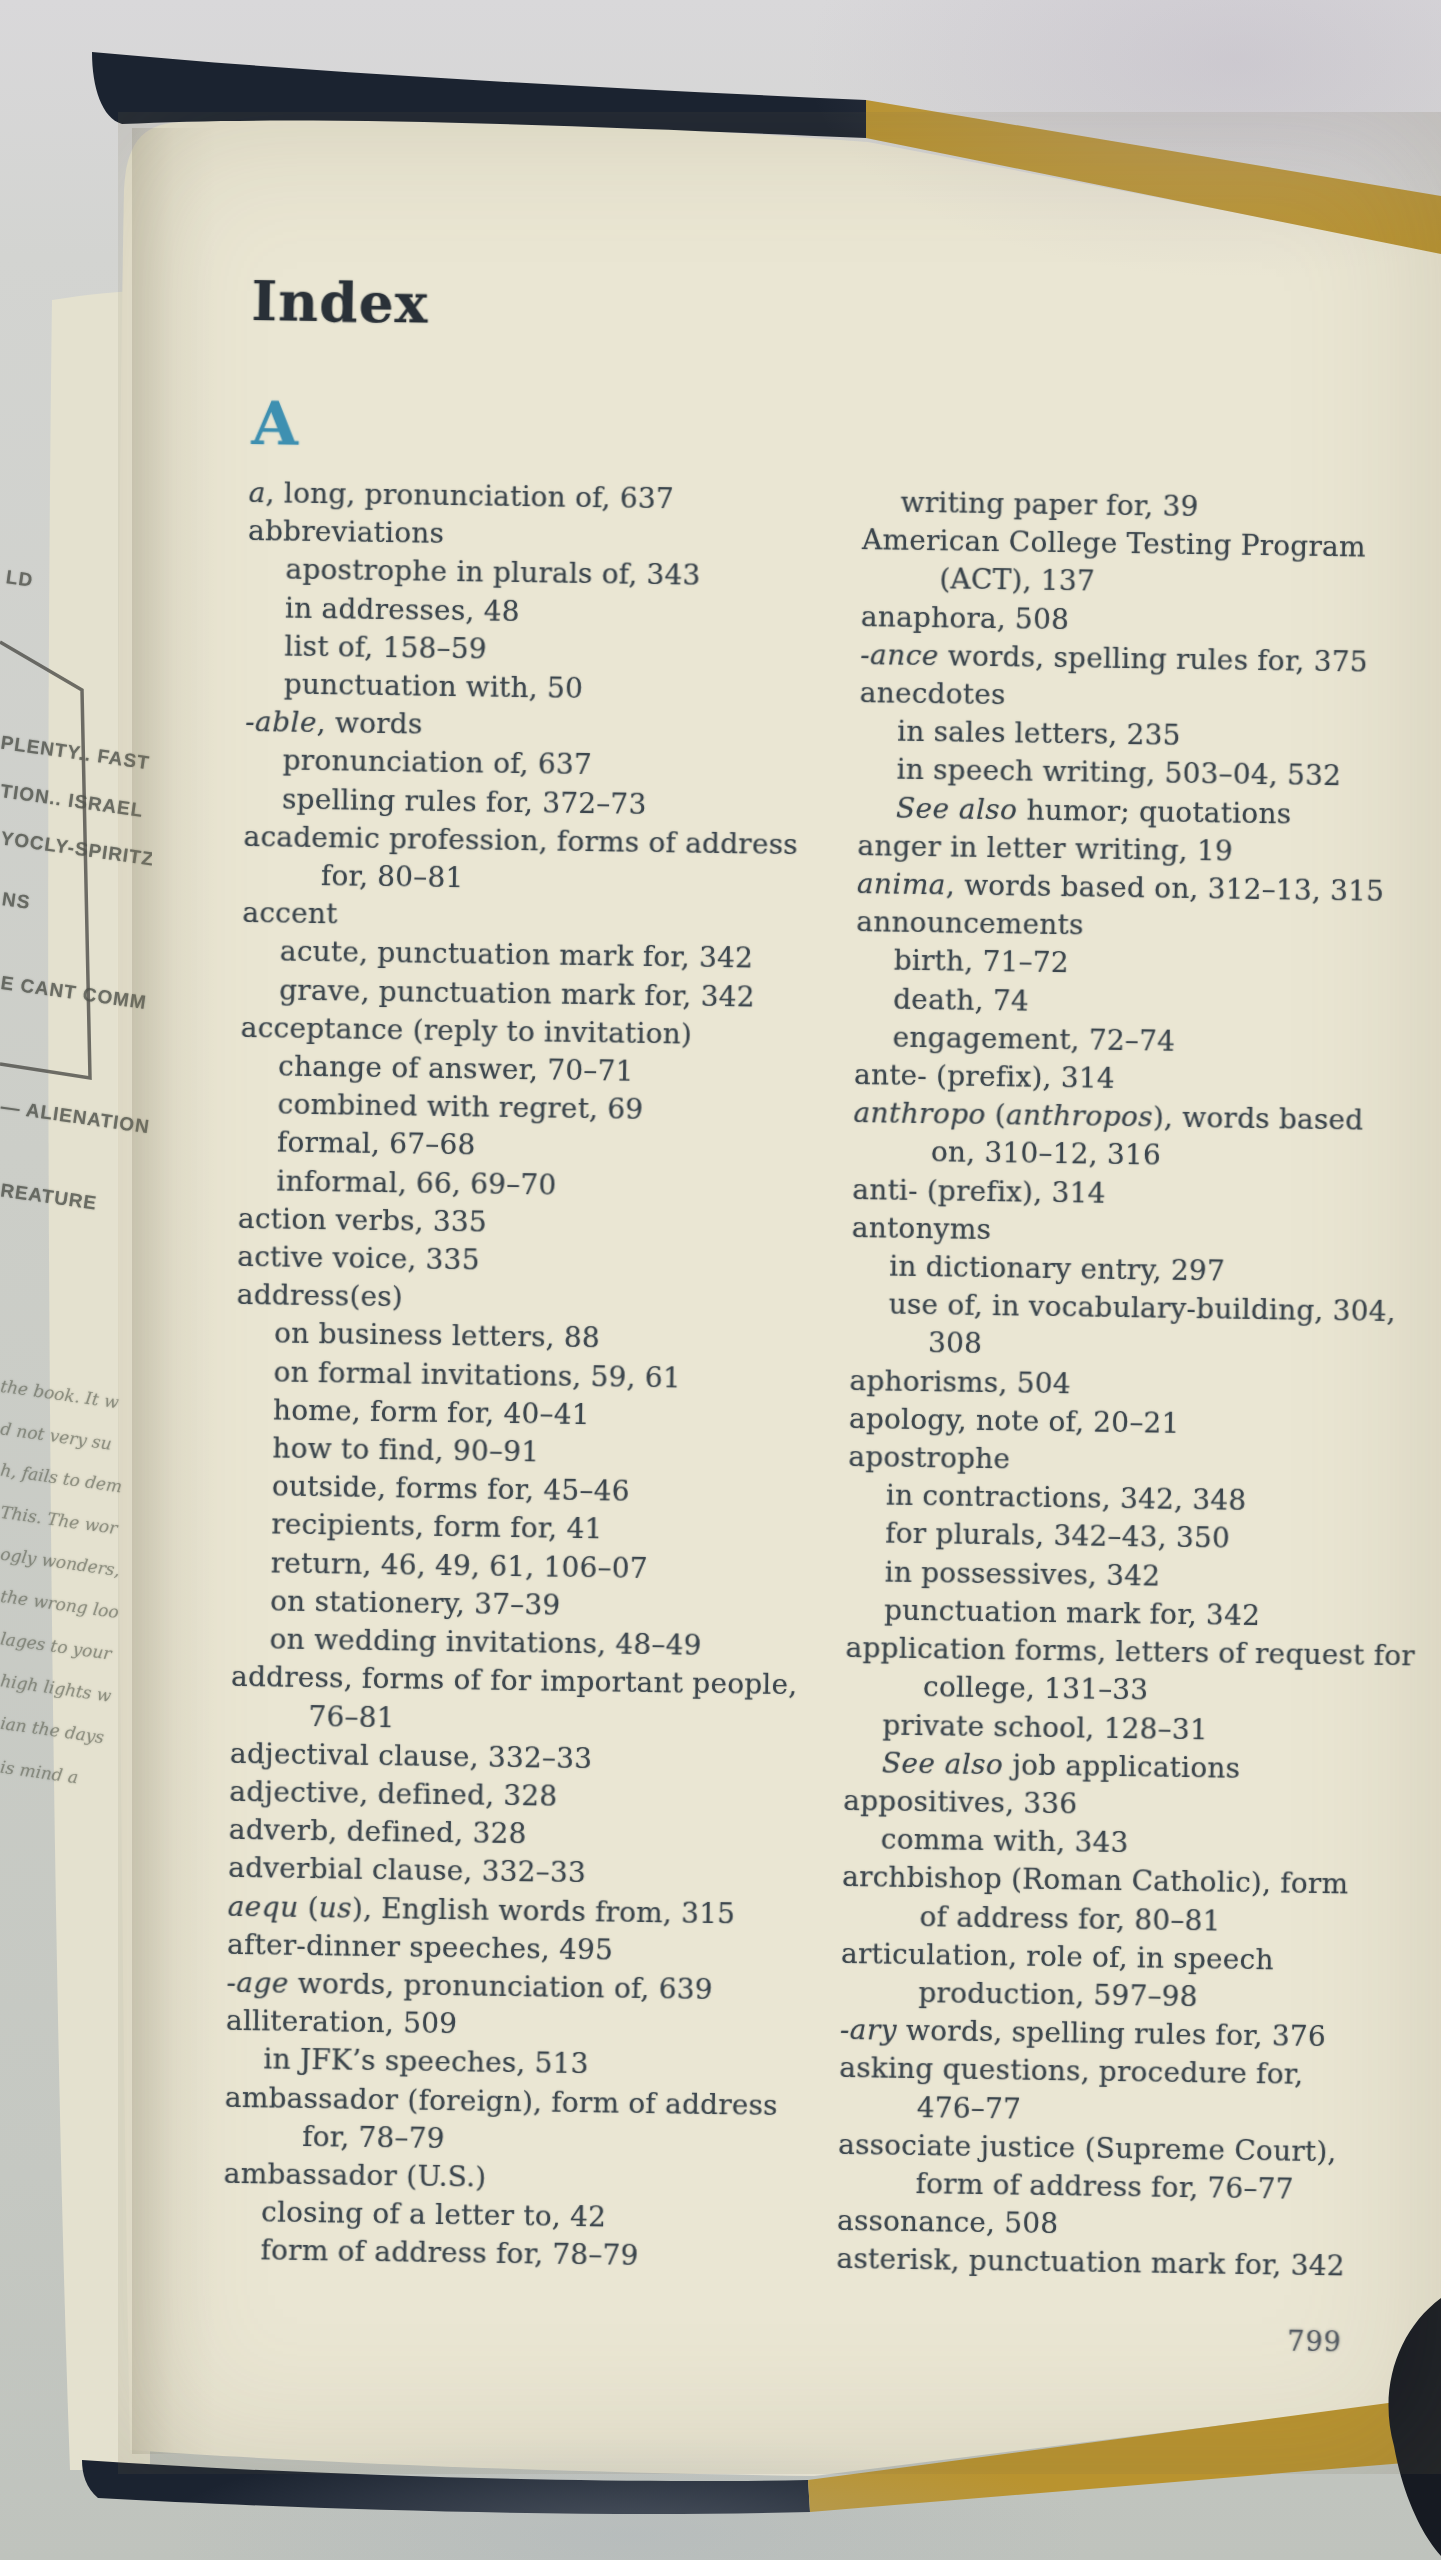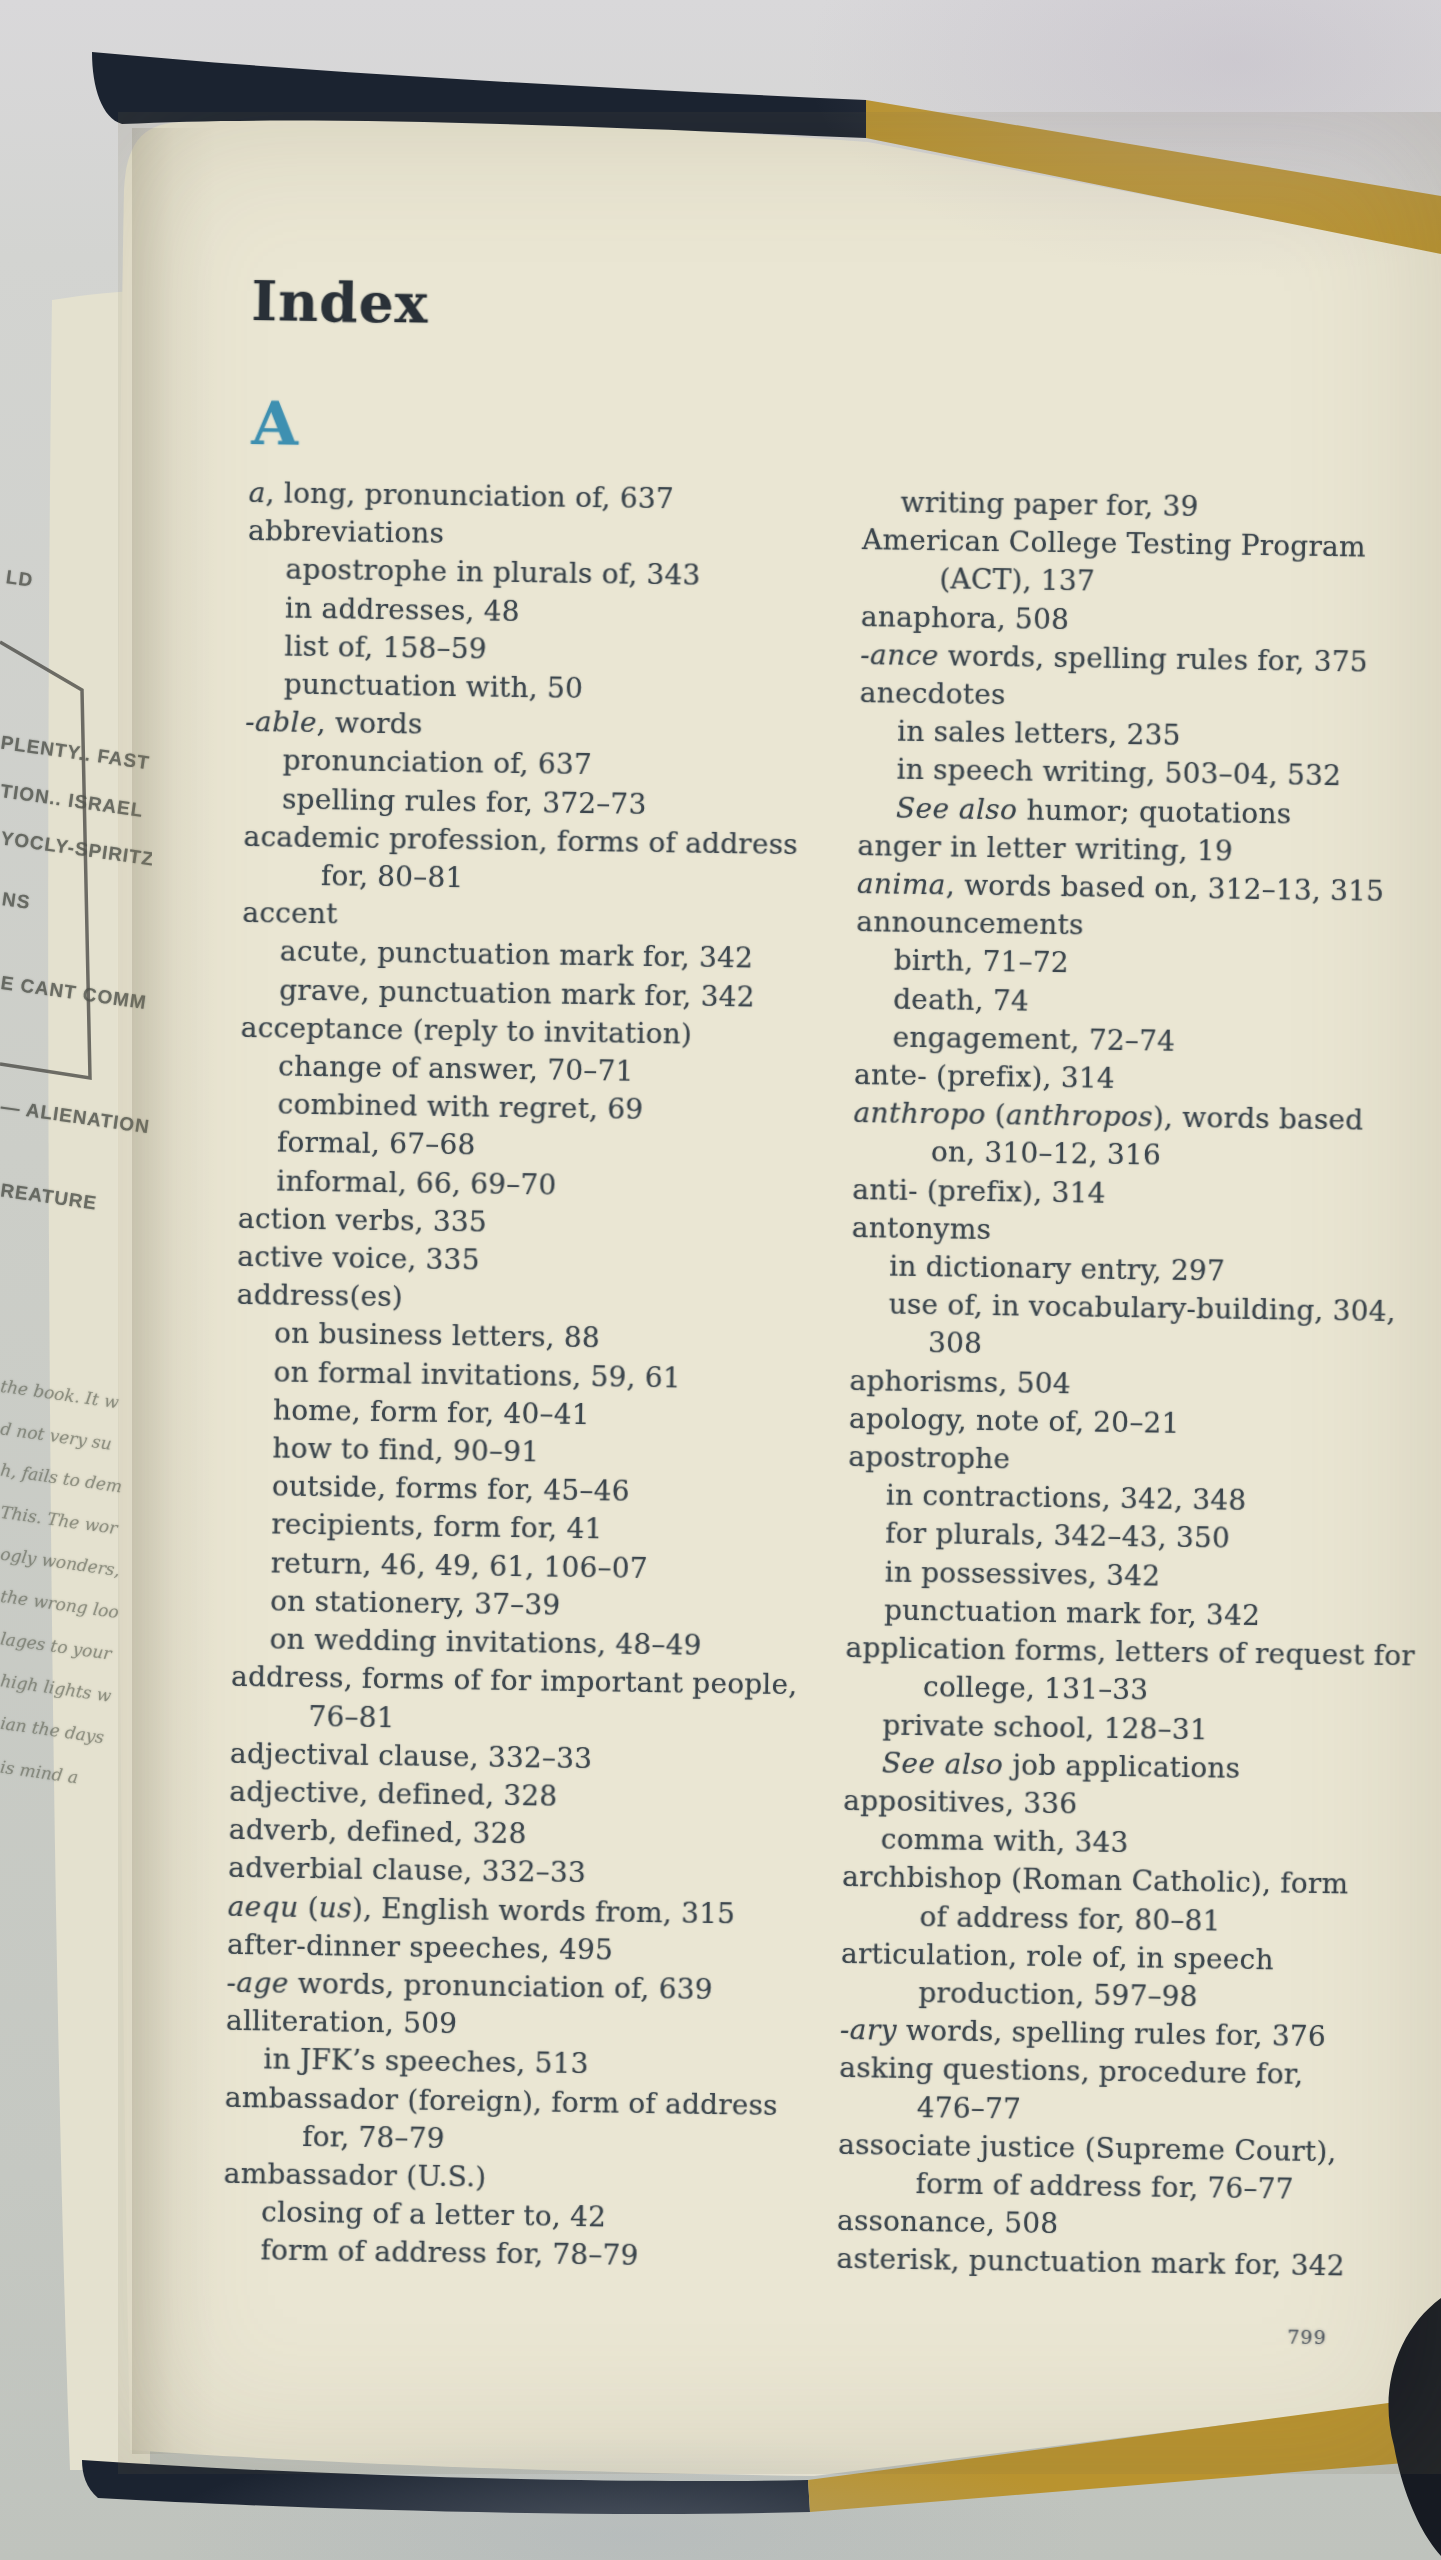--- a/index.html
+++ b/index.html
@@ -36,21 +36,21 @@
   .letter{position:absolute;left:2px;top:120px;font-size:60px;font-weight:bold;
     color:var(--accent-teal,#3e90b1);text-shadow:0 0 2px rgba(62,144,177,.45);}
   .col{position:absolute;top:206px;}
   .col-left{left:0;width:585px;}
   .col-right{left:614px;width:560px;}
   .line{font-size:28px;line-height:38.2px;white-space:nowrap;letter-spacing:.2px;
     text-shadow:0 0 1.5px rgba(60,70,78,.45);}
   .line i{letter-spacing:.4px;}
   .ind-1{padding-left:38px;}
   .ind-2{padding-left:78px;}
-  .pageno{position:absolute;left:1066px;top:2042px;font-size:19px;color:#575e65;
+  .pageno{position:absolute;left:1066px;top:2042px;font-size:27px;color:#575e65;
     letter-spacing:1px;text-shadow:0 0 3px rgba(87,94,101,.65);}
 </style>
 </head>
 <body>
 
 <div class="stage">
 
   <svg class="backdrop" width="1441" height="2560" viewBox="0 0 1441 2560">
 
     <path d="M52,300 C90,294 120,291 150,291 L150,2470 L70,2470 C48,1850 44,900 52,300 Z" fill="#e4e1cf"></path>

